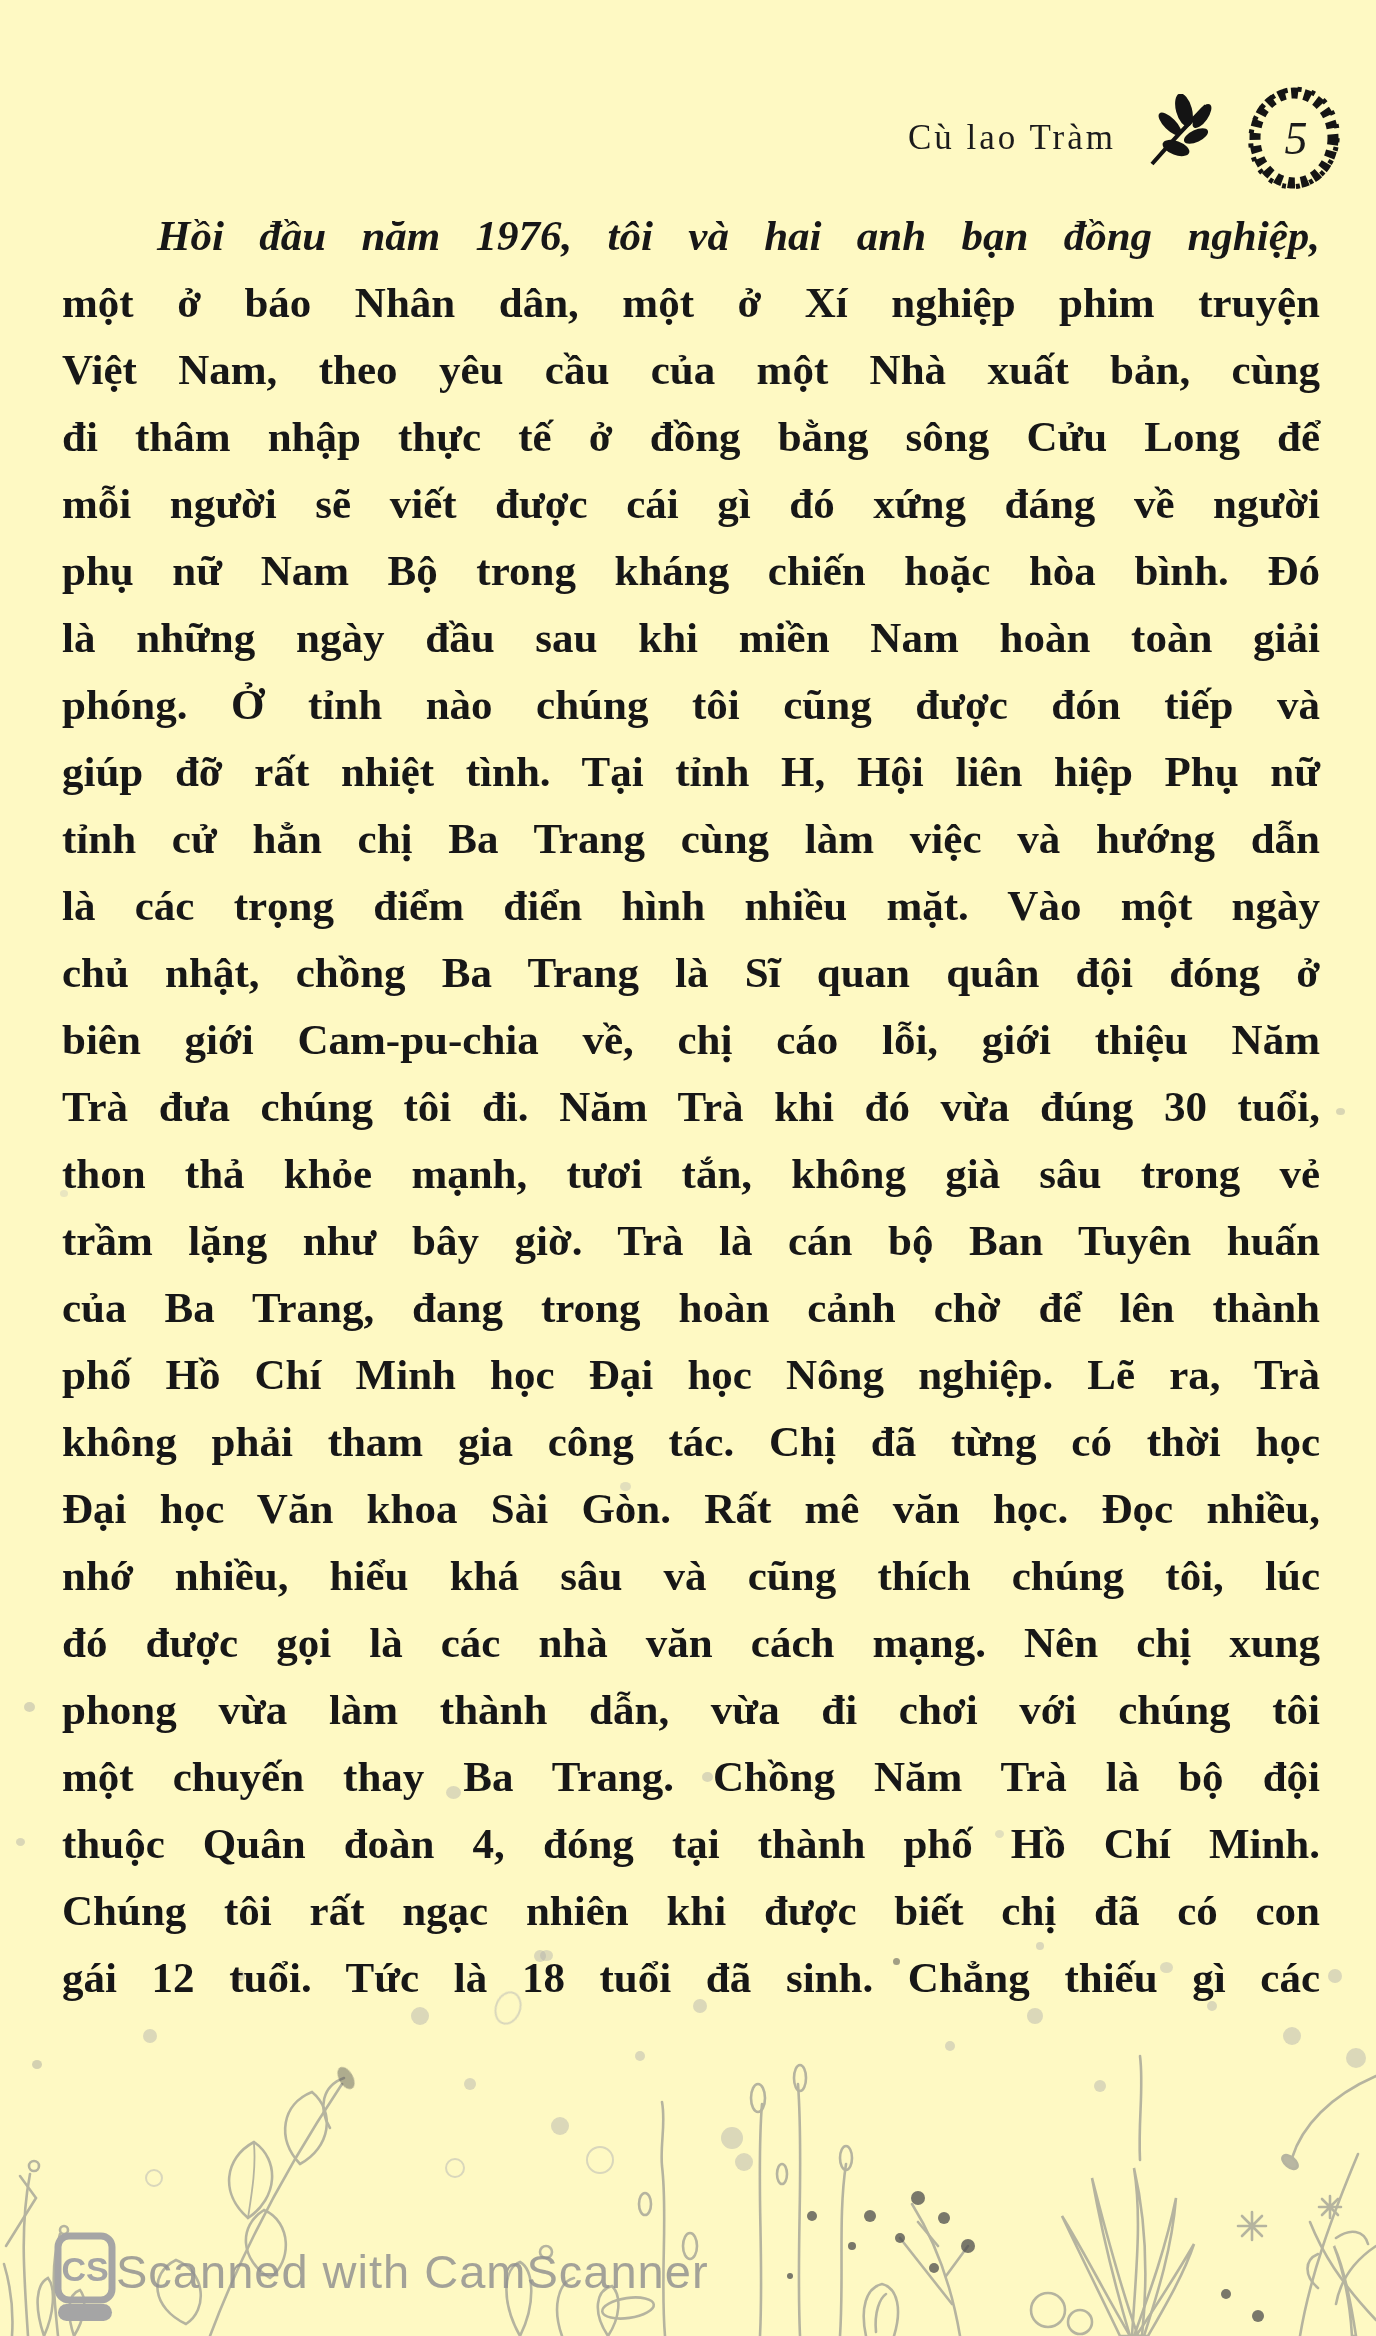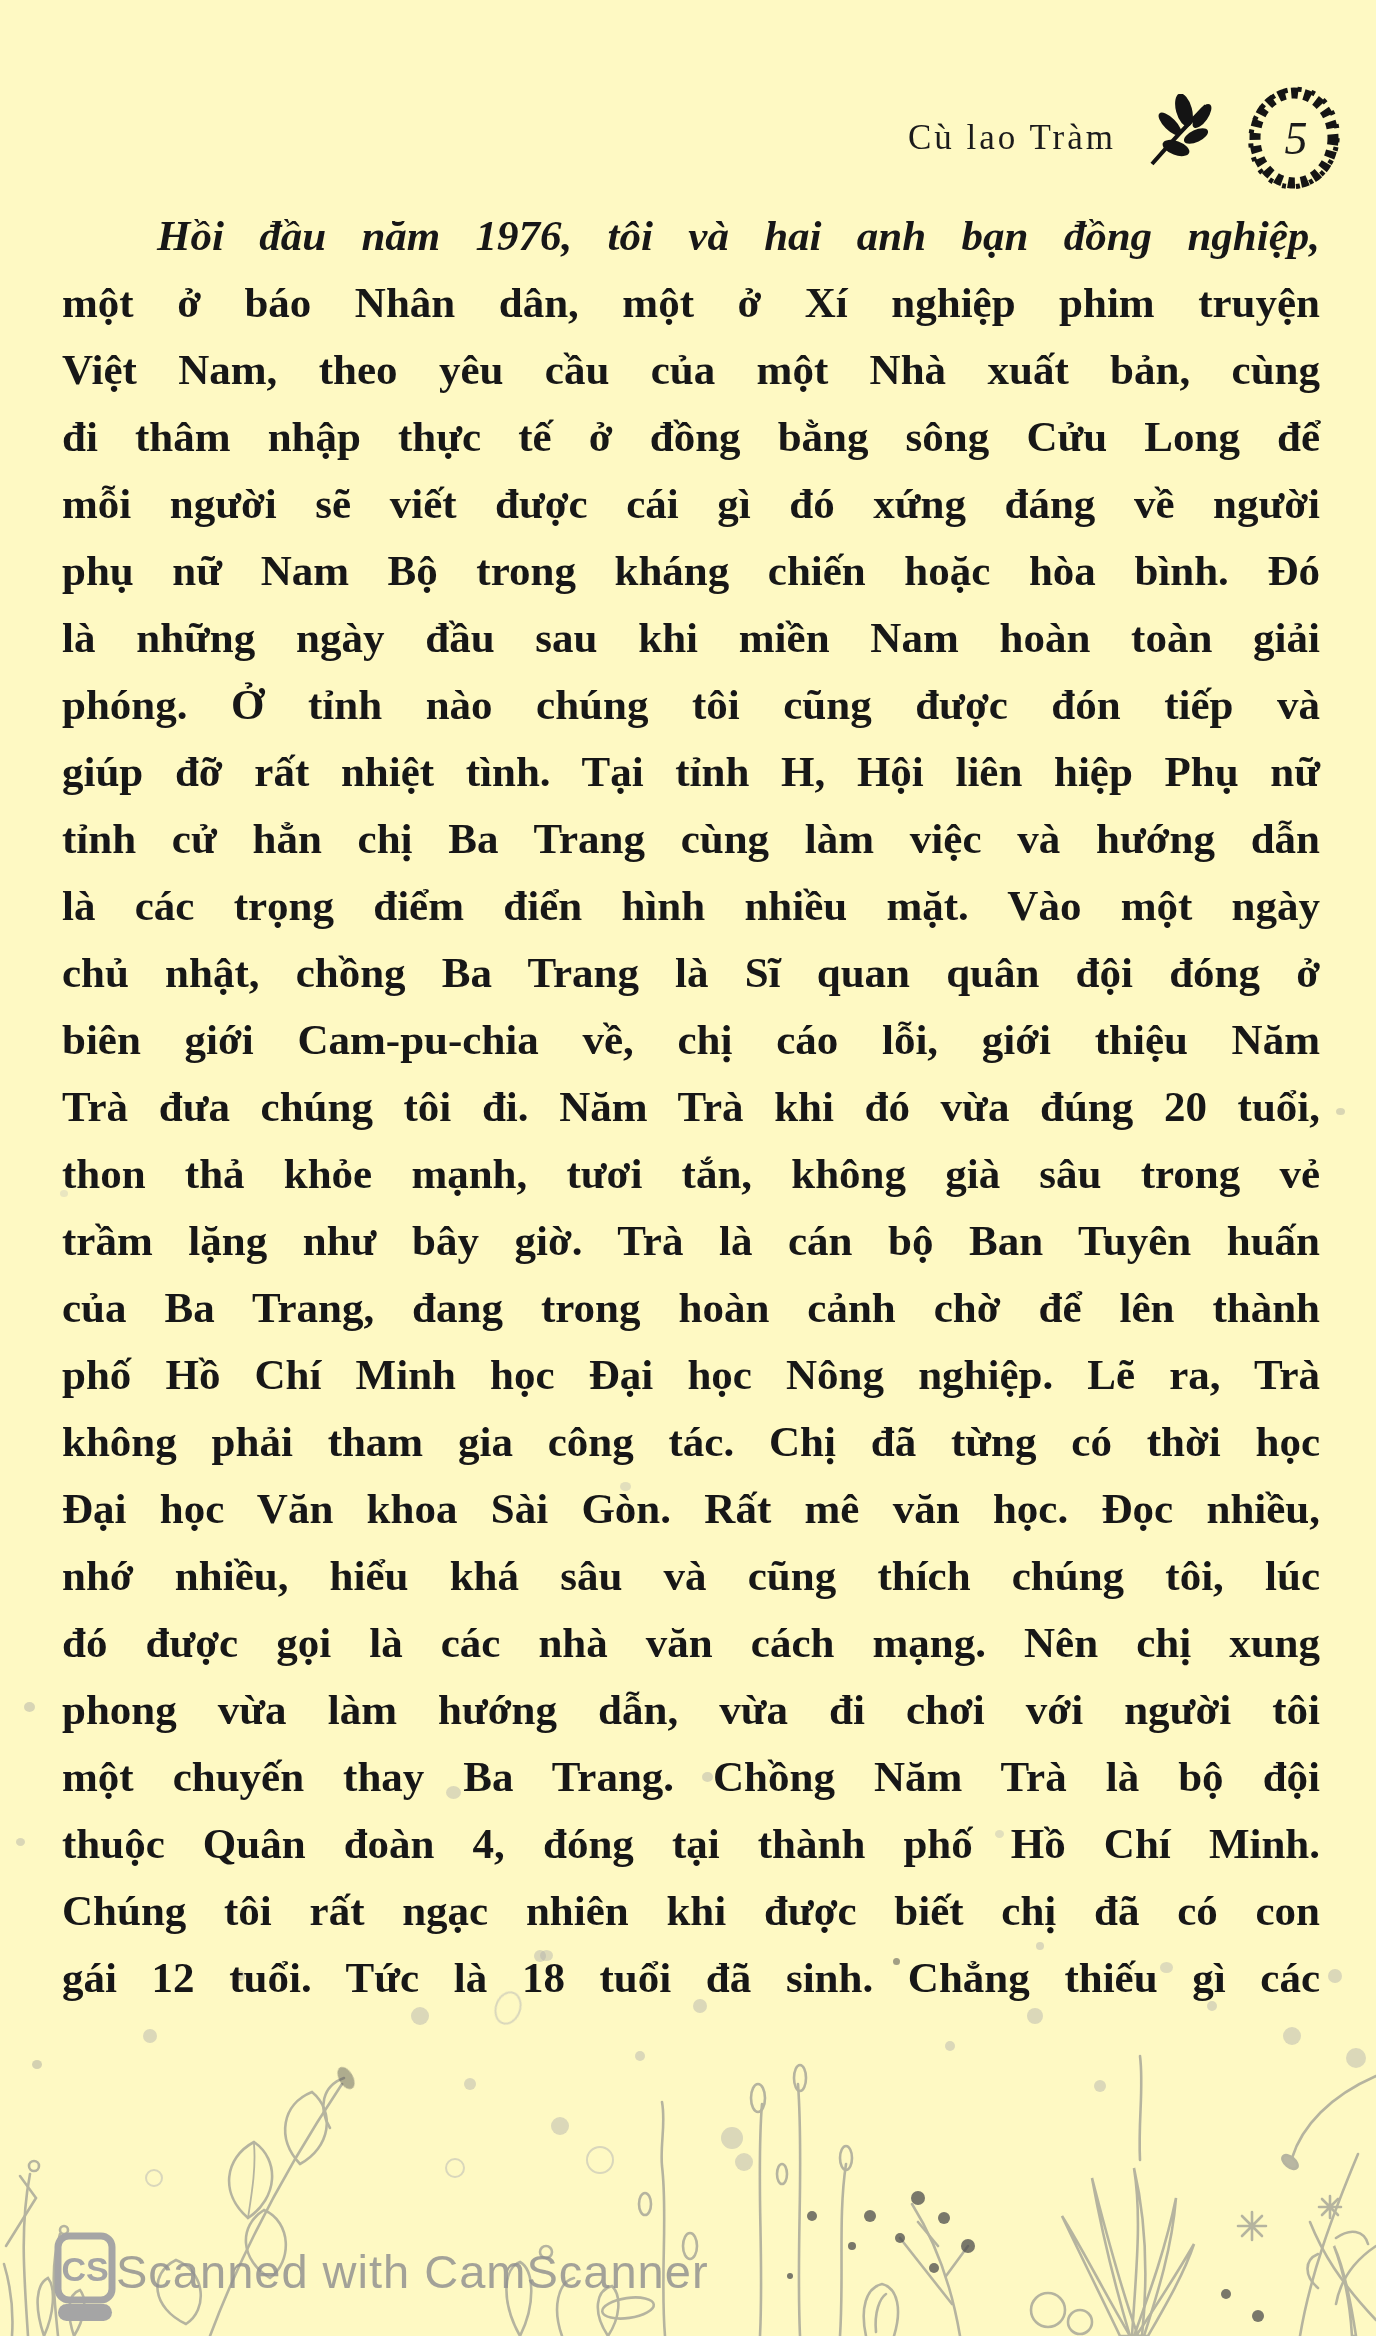--- a/index.html
+++ b/index.html
@@ -72,30 +72,30 @@
     <div class="line">đi thâm nhập thực tế ở đồng bằng sông Cửu Long để</div>
     <div class="line">mỗi người sẽ viết được cái gì đó xứng đáng về người</div>
     <div class="line">phụ nữ Nam Bộ trong kháng chiến hoặc hòa bình. Đó</div>
     <div class="line">là những ngày đầu sau khi miền Nam hoàn toàn giải</div>
     <div class="line">phóng. Ở tỉnh nào chúng tôi cũng được đón tiếp và</div>
     <div class="line">giúp đỡ rất nhiệt tình. Tại tỉnh H, Hội liên hiệp Phụ nữ</div>
     <div class="line">tỉnh cử hẳn chị Ba Trang cùng làm việc và hướng dẫn</div>
     <div class="line">là các trọng điểm điển hình nhiều mặt. Vào một ngày</div>
     <div class="line">chủ nhật, chồng Ba Trang là Sĩ quan quân đội đóng ở</div>
     <div class="line">biên giới Cam-pu-chia về, chị cáo lỗi, giới thiệu Năm</div>
-    <div class="line">Trà đưa chúng tôi đi. Năm Trà khi đó vừa đúng 20 tuổi,</div>
+    <div class="line">Trà đưa chúng tôi đi. Năm Trà khi đó vừa đúng 30 tuổi,</div>
     <div class="line">thon thả khỏe mạnh, tươi tắn, không già sâu trong vẻ</div>
     <div class="line">trầm lặng như bây giờ. Trà là cán bộ Ban Tuyên huấn</div>
     <div class="line">của Ba Trang, đang trong hoàn cảnh chờ để lên thành</div>
     <div class="line">phố Hồ Chí Minh học Đại học Nông nghiệp. Lẽ ra, Trà</div>
     <div class="line">không phải tham gia công tác. Chị đã từng có thời học</div>
     <div class="line">Đại học Văn khoa Sài Gòn. Rất mê văn học. Đọc nhiều,</div>
     <div class="line">nhớ nhiều, hiểu khá sâu và cũng thích chúng tôi, lúc</div>
     <div class="line">đó được gọi là các nhà văn cách mạng. Nên chị xung</div>
-    <div class="line">phong vừa làm hướng dẫn, vừa đi chơi với người tôi</div>
+    <div class="line">phong vừa làm thành dẫn, vừa đi chơi với chúng tôi</div>
     <div class="line">một chuyến thay Ba Trang. Chồng Năm Trà là bộ đội</div>
     <div class="line">thuộc Quân đoàn 4, đóng tại thành phố Hồ Chí Minh.</div>
     <div class="line">Chúng tôi rất ngạc nhiên khi được biết chị đã có con</div>
     <div class="line">gái 12 tuổi. Tức là 18 tuổi đã sinh. Chẳng thiếu gì các</div>
   </div>
 
   <div class="sp" style="left:1336px;top:1108px;width:9px;height:7px;background:rgba(150,150,150,.35)"></div>
   <div class="sp" style="left:620px;top:1482px;width:11px;height:9px;background:rgba(175,175,175,.35)"></div>
   <div class="sp" style="left:446px;top:1786px;width:15px;height:13px;background:rgba(170,170,170,.4)"></div>
   <div class="sp" style="left:702px;top:1772px;width:11px;height:10px;background:rgba(165,165,165,.4)"></div>

